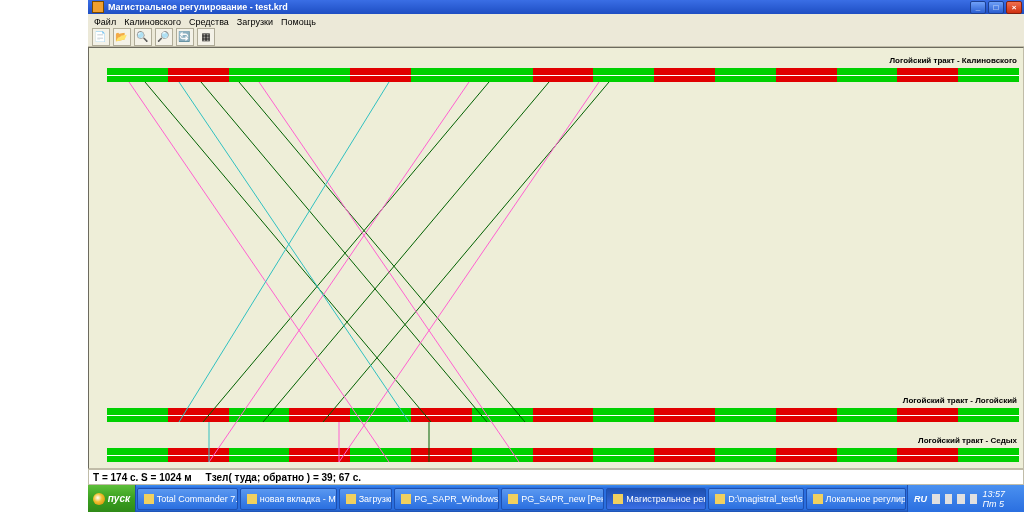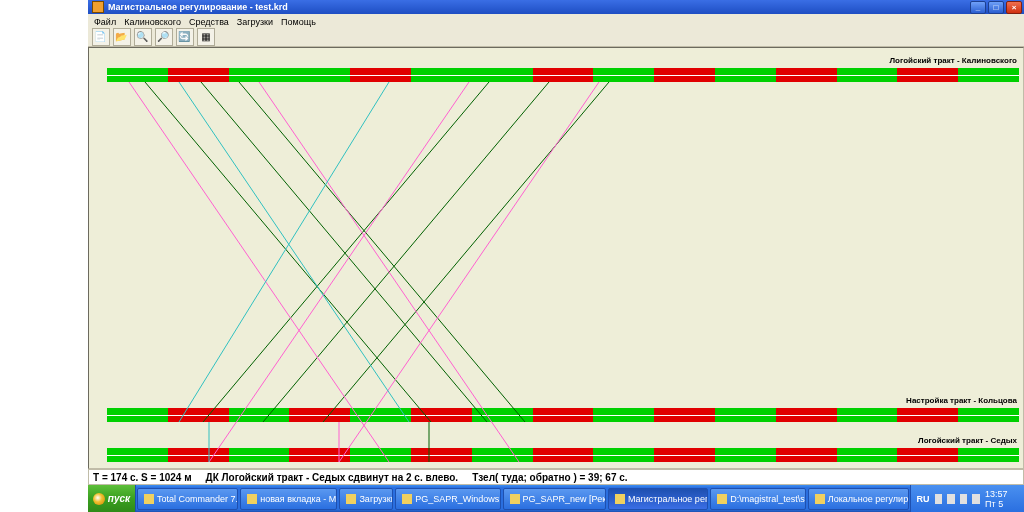--- a/index.html
+++ b/index.html
@@ -114,20 +114,21 @@
     display:flex; align-items:center; gap:3px;
     max-width:110px; overflow:hidden; white-space:nowrap;
   }
   .task-item.active { background:linear-gradient(to bottom,#1e50b0,#3a6ee5); }
   .task-item .ticon { width:10px; height:10px; background:#f0d060; flex:none;}
   .tray {
     margin-left:auto; height:100%;
     background:linear-gradient(to bottom,#4a90f0,#2a6fe0);
     display:flex; align-items:center; gap:5px; padding:0 6px;
     border-left:1px solid #1e50b0;
+    font-style:italic;
   }
   .tray .lang { font-weight:bold; }
   .tray .tray-icon { width:10px; height:10px; background:#e0e0e0;}
 </style>
 </head>
 <body>
 
 <div class="left-gap"></div>
 
 <div class="titlebar">
@@ -153,21 +154,21 @@
   <div class="tb-btn">📂</div>
   <div class="tb-btn">🔍</div>
   <div class="tb-btn">🔎</div>
   <div class="tb-btn">🔄</div>
   <div class="tb-btn">▦</div>
 </div>
 
 <div class="canvas-area">
 
   <div class="bar-label" style="top:8px">Логойский тракт - Калиновского</div>
-  <div class="bar-label" style="top:348px">Настройка тракт - Кольцова</div>
+  <div class="bar-label" style="top:348px">Логойский тракт - Логойский</div>
   <div class="bar-label" style="top:388px">Логойский тракт - Седых</div>
 
   <div class="bar-row" id="row0" style="top:20px">
       <div class="seg g" style="flex: 1 1 0%;"></div>
       <div class="seg r" style="flex: 1 1 0%;"></div>
       <div class="seg g" style="flex: 1 1 0%;"></div>
       <div class="seg g" style="flex: 1 1 0%;"></div>
       <div class="seg r" style="flex: 1 1 0%;"></div>
       <div class="seg g" style="flex: 1 1 0%;"></div>
       <div class="seg g" style="flex: 1 1 0%;"></div>
@@ -229,21 +230,20 @@
       <line x1="90" y1="34" x2="320" y2="374" stroke="#30c0c0" stroke-width="1"></line>
       <line x1="300" y1="34" x2="90" y2="374" stroke="#30c0c0" stroke-width="1"></line>
       <line x1="120" y1="374" x2="120" y2="414" stroke="#30c0c0" stroke-width="1"></line>
       <line x1="250" y1="374" x2="250" y2="414" stroke="#ff60d0" stroke-width="1"></line>
       <line x1="340" y1="374" x2="340" y2="414" stroke="#006000" stroke-width="1"></line>
     </svg>
 </div>
 
 <div class="status-bar">
   <span>T = 174  c. S = 1024 м</span>
-  <span>ДК   Логойский тракт - Седых сдвинут на 2 с. влево.</span>
   <span>Тзел( туда; обратно ) = 39; 67 с.</span>
 </div>
 
 <div class="taskbar">
   <div class="start-btn">
     <div class="orb"></div>
     <span>пуск</span>
   </div>
   <div id="task-items" style="display:flex; align-items:center; height:100%; overflow:hidden;">
       <div class="task-item">

